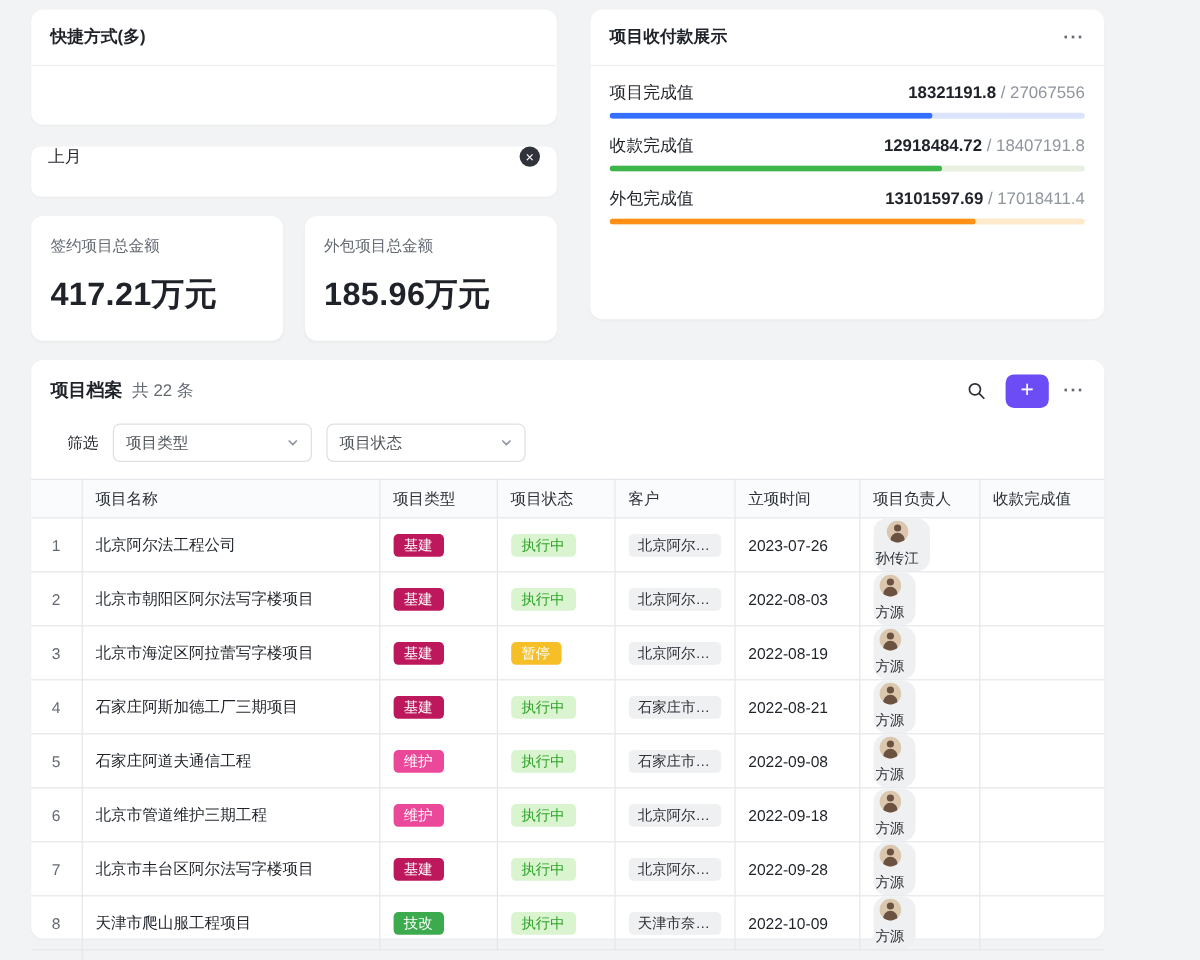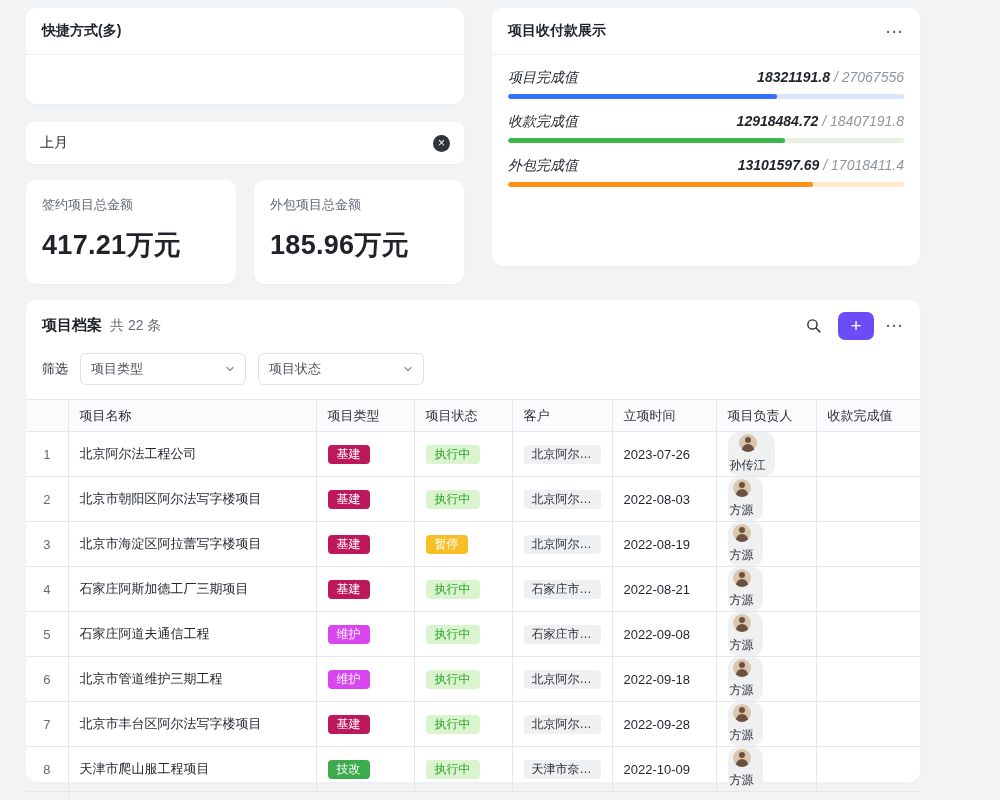--- a/index.html
+++ b/index.html
@@ -17,71 +17,71 @@
 
   
   .shortcuts-card { height: 96px; }
   .card-header { display: flex; align-items: center; height: 47px; padding: 0 16px; border-bottom: 1px solid #eff0f1; }
   .card-title { font-size: 14px; font-weight: bold; }
   .spacer { flex: 1; }
   .ellipsis { color: #646a73; font-size: 15px; font-weight: bold; letter-spacing: 1px; cursor: pointer; }
 
   
   .filter-pill { margin-top: 18px; height: 42px; background: #fff; border-radius: 8px;
-    display: flex; align-items: center; justify-content: space-between; padding: 0 14px;
+    display: flex; justify-content: space-between; padding: 0 14px;
     box-shadow: 0 1px 2px rgba(31,35,41,0.03); cursor: pointer; }
   .clear-btn { width: 17px; height: 17px; border-radius: 50%; background: #30343a; color: #fff;
     display: flex; align-items: center; justify-content: center; font-size: 12px; line-height: 1; cursor: pointer; }
 
   
   .stats-row { margin-top: 16px; display: flex; gap: 18px; }
   .stat-card { width: 210px; height: 104px; padding: 16px; }
   .stat-label { font-size: 13px; color: #646a73; }
   .stat-value { margin-top: 13px; font-size: 27px; font-weight: bold; letter-spacing: 0.3px; }
 
   
   .payments-card { width: 440px; height: 258px; }
-  .pay-body { padding: 14px 16px 0; font-style: italic; }
+  .pay-body { padding: 14px 16px 0; }
   .pay-row { margin-bottom: 14px; }
   .pay-line { display: flex; justify-content: space-between; align-items: baseline; }
   .pay-label { font-size: 14px; color: #1f2329; }
   .pay-nums { font-size: 14px; }
   .pay-value { font-weight: bold; color: #1f2329; }
   .pay-total { color: #8f959e; }
   .bar-track { margin-top: 7px; height: 5px; border-radius: 3px; background: #eee; overflow: hidden; }
   .bar-fill { height: 100%; border-radius: 3px; }
 
   
   .projects-card { margin-top: 16px; height: 482px; }
   .proj-header { display: flex; align-items: center; height: 51px; padding: 0 16px; }
   .proj-title { font-size: 15px; font-weight: bold; }
   .proj-count { margin-left: 8px; font-size: 14px; color: #646a73; }
   .icon-btn { display: flex; align-items: center; justify-content: center; cursor: pointer; }
   .search-btn { width: 26px; height: 26px; }
   .add-btn { width: 36px; height: 28px; border-radius: 7px; background: #6c4cf4; color: #fff;
     font-size: 19px; line-height: 1; margin: 0 12px; display: flex; align-items: center; justify-content: center; cursor: pointer; }
   .filters-row { display: flex; align-items: center; gap: 12px; padding: 2px 16px 14px; }
-  .filters-label { font-size: 13px; color: #1f2329; }
+  .filters-label { font-size: 13px; color: #1f2329; margin-left: 14px; }
   .select { width: 166px; height: 32px; border: 1px solid #dee0e3; border-radius: 6px; background: #fff;
     display: flex; align-items: center; justify-content: space-between; padding: 0 10px;
     font-size: 13px; color: #4e5358; cursor: pointer; }
 
   
   table { width: 100%; border-collapse: collapse; table-layout: fixed; font-size: 13px; }
   th, td { border: 1px solid #e5e6eb; height: 33px; padding: 0 11px; text-align: left;
     font-weight: normal; overflow: hidden; white-space: nowrap; }
   th { background: #fafbfc; color: #2b2f36; height: 32px; }
   tr > :first-child { border-left: none; }
   tr > :last-child { border-right: none; }
   .idx-cell { color: #646a73; text-align: center; padding: 0 4px; }
   .idx-col { border-left: none; }
 
   .tag { display: inline-block; font-size: 12px; line-height: 19px; padding: 0 9px; border-radius: 4px; color: #fff; vertical-align: middle; }
   .tag-blue { background: #be185d; }
-  .tag-amber { background: #d946ef; }
+  .tag-amber { background: #ec4899; }
   .tag-green { background: #3bab4e; }
   .status-exec { background: #d9f4cf; color: #2fa42a; }
   .status-paused { background: #f7bf27; color: #fff; }
 
   .chip { display: inline-block; font-size: 12px; line-height: 19px; padding: 0 8px; border-radius: 4px;
     background: #eff0f1; color: #2b2f36; max-width: 100%; overflow: hidden; text-overflow: ellipsis;
     white-space: nowrap; vertical-align: middle; }
 
   .owner-chip { display: inline-flex; align-items: center; gap: 5px; background: #eff0f1;
     border-radius: 11px; padding: 2px 9px 2px 2px; font-size: 12px; color: #2b2f36; vertical-align: middle; max-width: 100%; flex-direction: column; }

